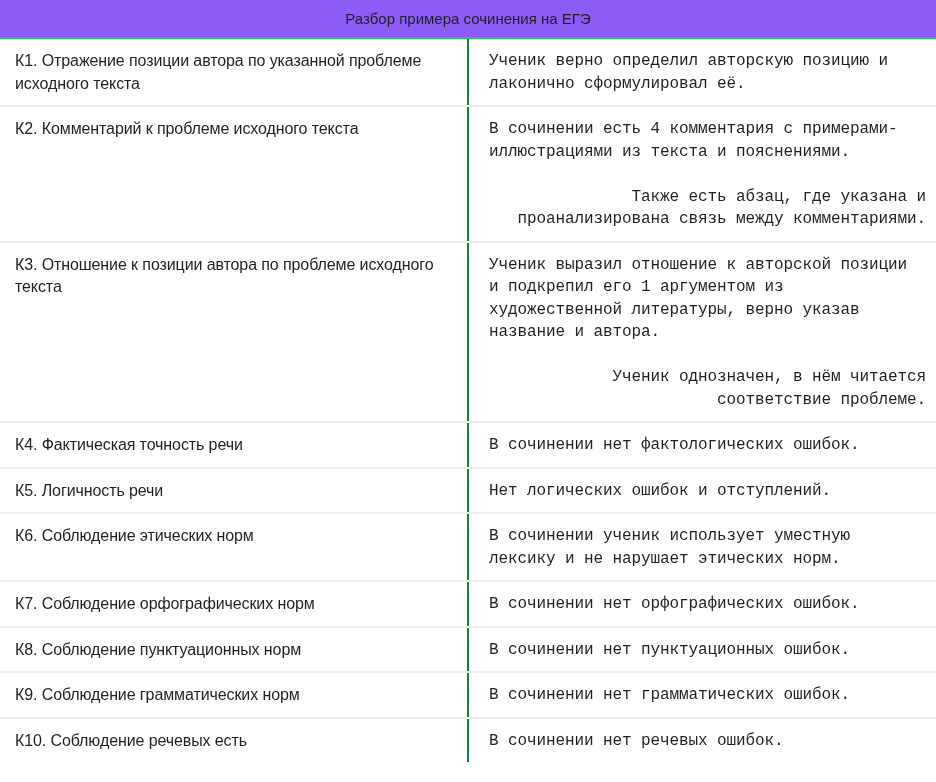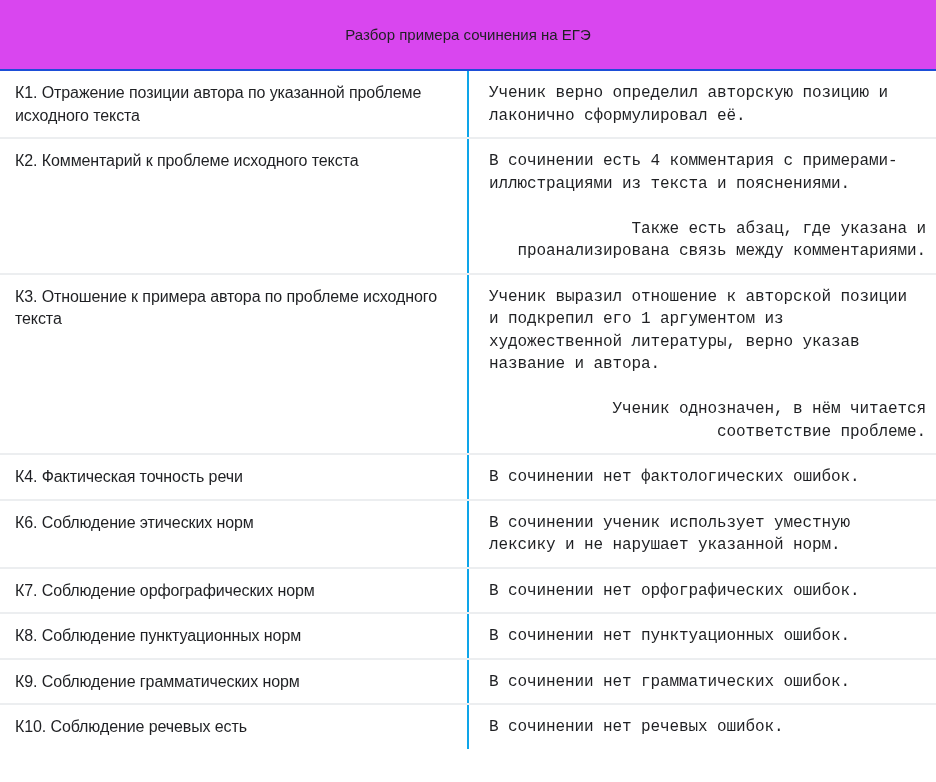--- a/index.html
+++ b/index.html
@@ -13,41 +13,41 @@
       overflow: hidden;
       font-family: "Liberation Sans", "DejaVu Sans", sans-serif;
       color: #1f2023;
     }
     .table {
       width: 936px;
       border-collapse: collapse;
       table-layout: fixed;
     }
     .table-header-cell {
-      background: #d946ef;
+      background: #8b5cf6;
       height: 37px;
       text-align: center;
       font-size: 15px;
       font-weight: 400;
       color: #1f2023;
-      border-bottom: 2px solid #1d4ed8;
-      padding: 16px;
+      border-bottom: 2px solid #22c55e;
+      padding: 0;
       vertical-align: middle;
     }
     .cell {
       font-size: 16px;
       line-height: 22.5px;
       vertical-align: top;
       padding: 11px 14px 10px 15px;
       border-bottom: 2px solid #eceef0;
       letter-spacing: -0.1px;
     }
     .cell-left {
       width: 324px;
-      border-right: 2px solid #0ea5e9;
+      border-right: 2px solid #15803d;
     }
     .cell-right {
       padding-left: 20px;
       padding-right: 10px;
       font-family: Liberation Mono, monospace;
     }
     .para {
       margin: 0;
     }
     .para + .para {
@@ -75,36 +75,42 @@
       </td>
     </tr>
     <tr class="row">
       <td class="cell cell-left">К2. Комментарий к проблеме исходного текста</td>
       <td class="cell cell-right">
         <p class="para">В сочинении есть 4 комментария с примерами-иллюстрациями из текста и пояснениями.</p>
         <p class="para">Также есть абзац, где указана и проанализирована связь между комментариями.</p>
       </td>
     </tr>
     <tr class="row">
-      <td class="cell cell-left">К3. Отношение к примера автора по проблеме исходного текста</td>
+      <td class="cell cell-left">К3. Отношение к позиции автора по проблеме исходного текста</td>
       <td class="cell cell-right">
         <p class="para">Ученик выразил отношение к авторской позиции и подкрепил его 1 аргументом из художественной литературы, верно указав название и автора.</p>
         <p class="para">Ученик однозначен, в нём читается соответствие проблеме.</p>
       </td>
     </tr>
     <tr class="row">
       <td class="cell cell-left">К4. Фактическая точность речи</td>
       <td class="cell cell-right">
         <p class="para">В сочинении нет фактологических ошибок.</p>
       </td>
     </tr>
     <tr class="row">
+      <td class="cell cell-left">К5. Логичность речи</td>
+      <td class="cell cell-right">
+        <p class="para">Нет логических ошибок и отступлений.</p>
+      </td>
+    </tr>
+    <tr class="row">
       <td class="cell cell-left">К6. Соблюдение этических норм</td>
       <td class="cell cell-right">
-        <p class="para">В сочинении ученик использует уместную лексику и не нарушает указанной норм.</p>
+        <p class="para">В сочинении ученик использует уместную лексику и не нарушает этических норм.</p>
       </td>
     </tr>
     <tr class="row">
       <td class="cell cell-left">К7. Соблюдение орфографических норм</td>
       <td class="cell cell-right">
         <p class="para">В сочинении нет орфографических ошибок.</p>
       </td>
     </tr>
     <tr class="row">
       <td class="cell cell-left">К8. Соблюдение пунктуационных норм</td>

